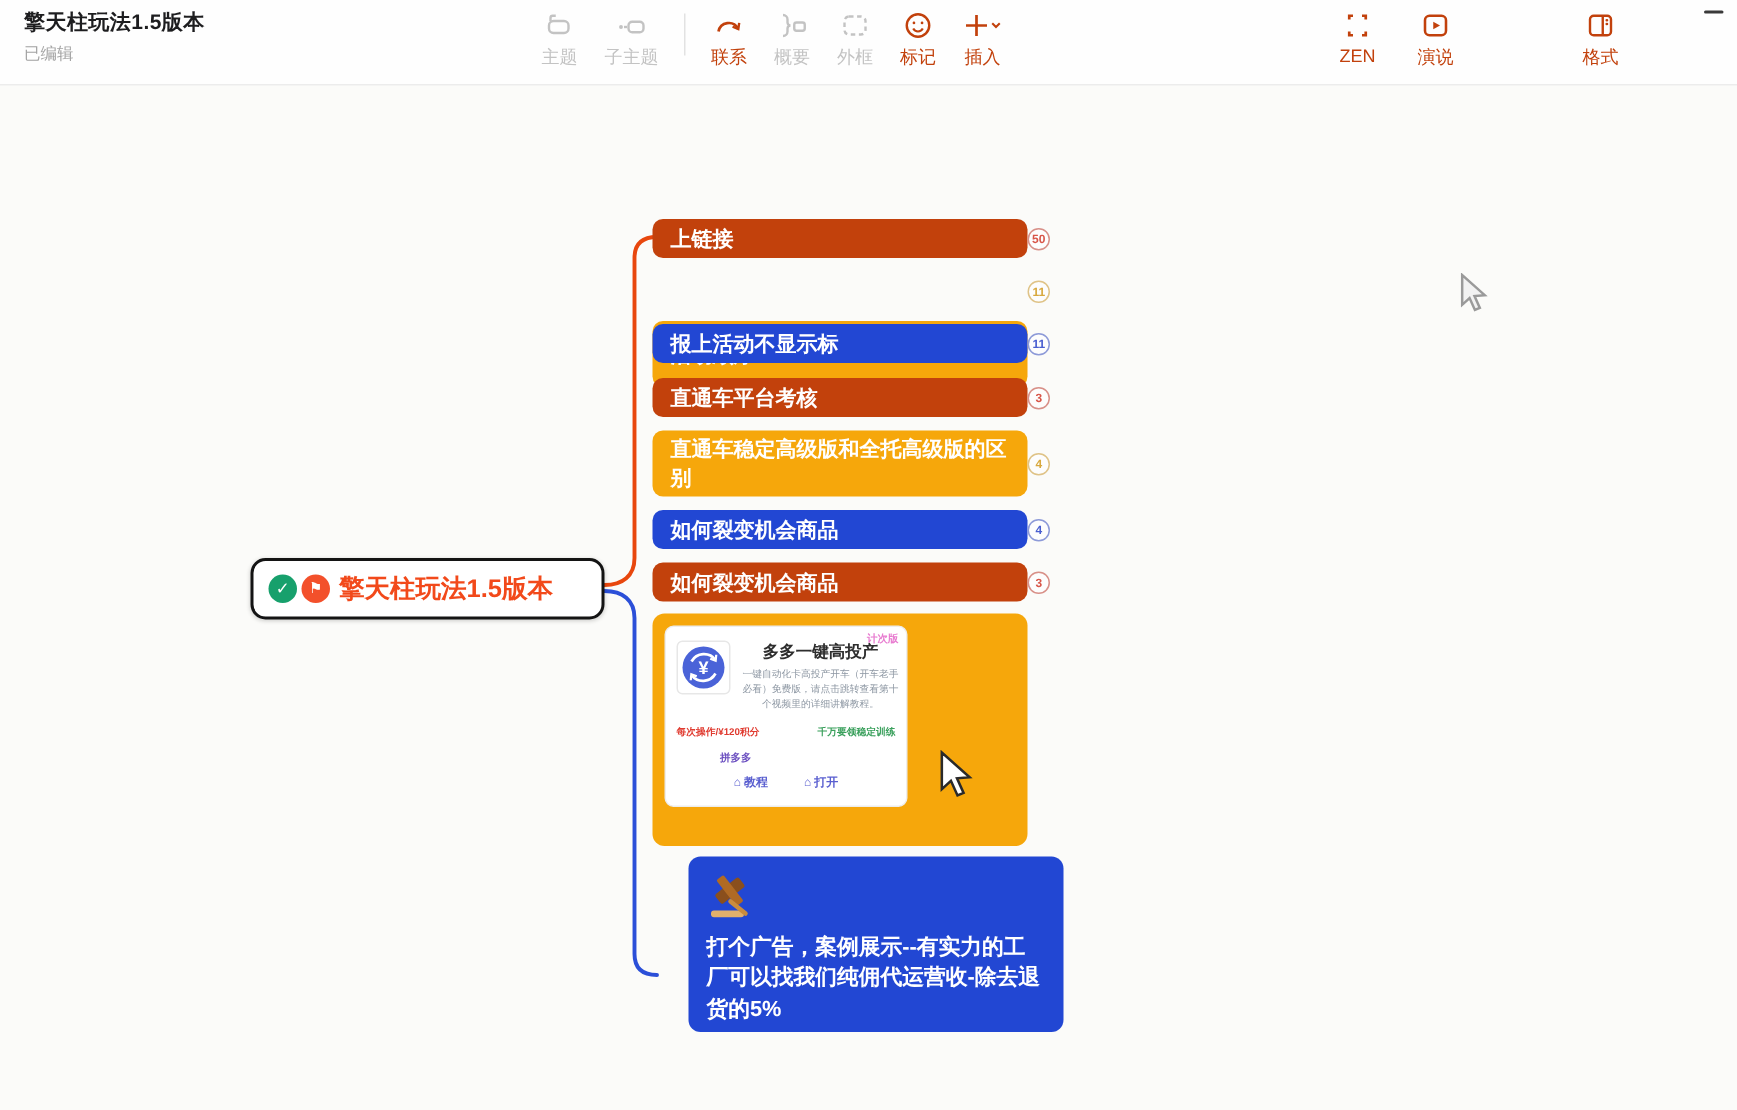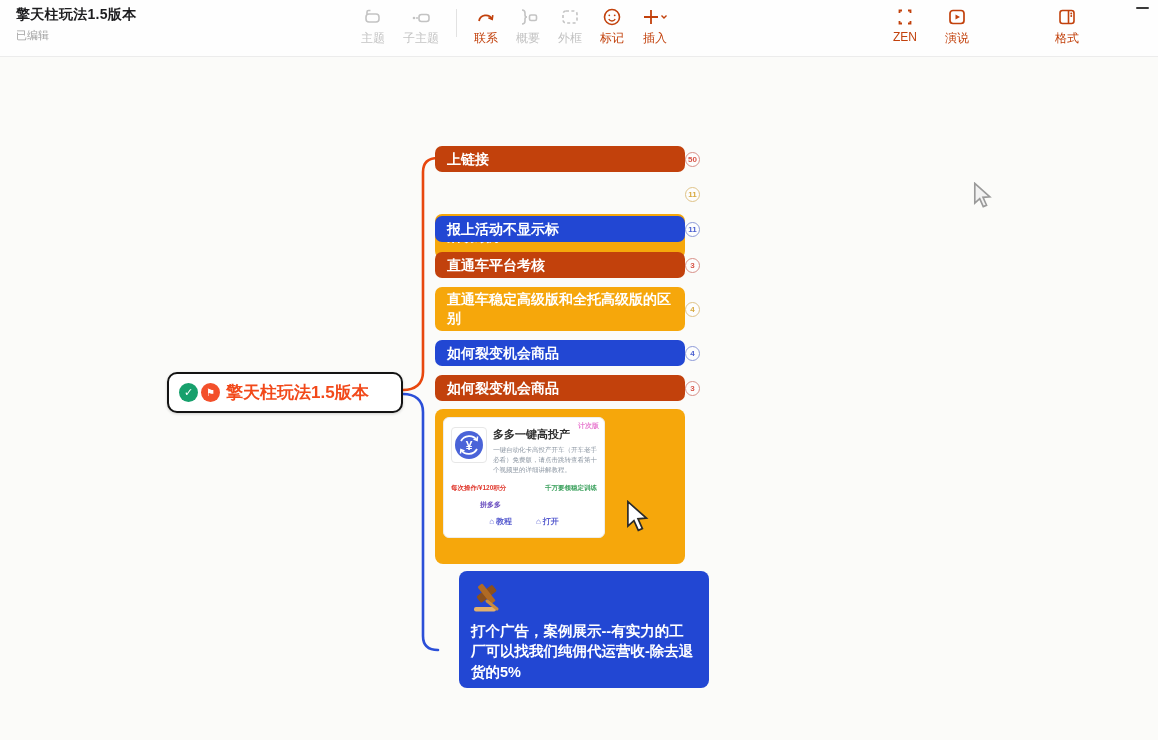--- a/index.html
+++ b/index.html
@@ -63,21 +63,21 @@
 
   
   .supp-card { position:absolute; left:435px; top:409px; width:250px; height:155px; background:#f6a70b;
                border-radius:8px; z-index:2; }
   .embed-img { position:absolute; left:8px; top:8px; width:162px; height:121px; background:#ffffff;
                border-radius:6px; border:1px solid #ededed; overflow:hidden; }
   .embed-tag { position:absolute; right:5px; top:3px; font-size:7px; color:#e87bd0; font-weight:bold; }
   .embed-head { position:absolute; left:7px; top:9px; display:flex; }
   .app-ic-box { width:36px; height:36px; border:1px solid #e7e7e7; border-radius:4px; display:flex;
                 align-items:center; justify-content:center; background:#fff; }
-  .embed-head-txt { margin-left:6px; width:108px; }
+  .embed-head-txt { margin-left:6px; width:108px;text-align:center; }
   .embed-title { font-size:11px; font-weight:bold; color:#2e2e2e; }
   .embed-desc { font-size:6.5px; color:#8d97a3; line-height:1.55; margin-top:3px; }
   .embed-price { position:absolute; left:7px; top:66px; font-size:6.5px; color:#e03b30; font-weight:bold; }
   .embed-tip { position:absolute; right:7px; top:66px; font-size:6.5px; color:#3aa05c; font-weight:bold; }
   .embed-platform { position:absolute; left:36px; top:82px; font-size:7px; color:#6b4fc0; font-weight:bold; }
   .embed-btns { position:absolute; left:0; top:98px; width:100%; display:flex; justify-content:center; gap:24px; }
   .embed-btn { font-size:8px; color:#5a5fd0; font-weight:bold; display:flex; align-items:center; gap:2px; }
   .home-glyph { font-size:8px; }
   .supp-caption { position:absolute; left:10px; bottom:8px; font-size:14px; color:#141414; font-weight:normal; }
 

